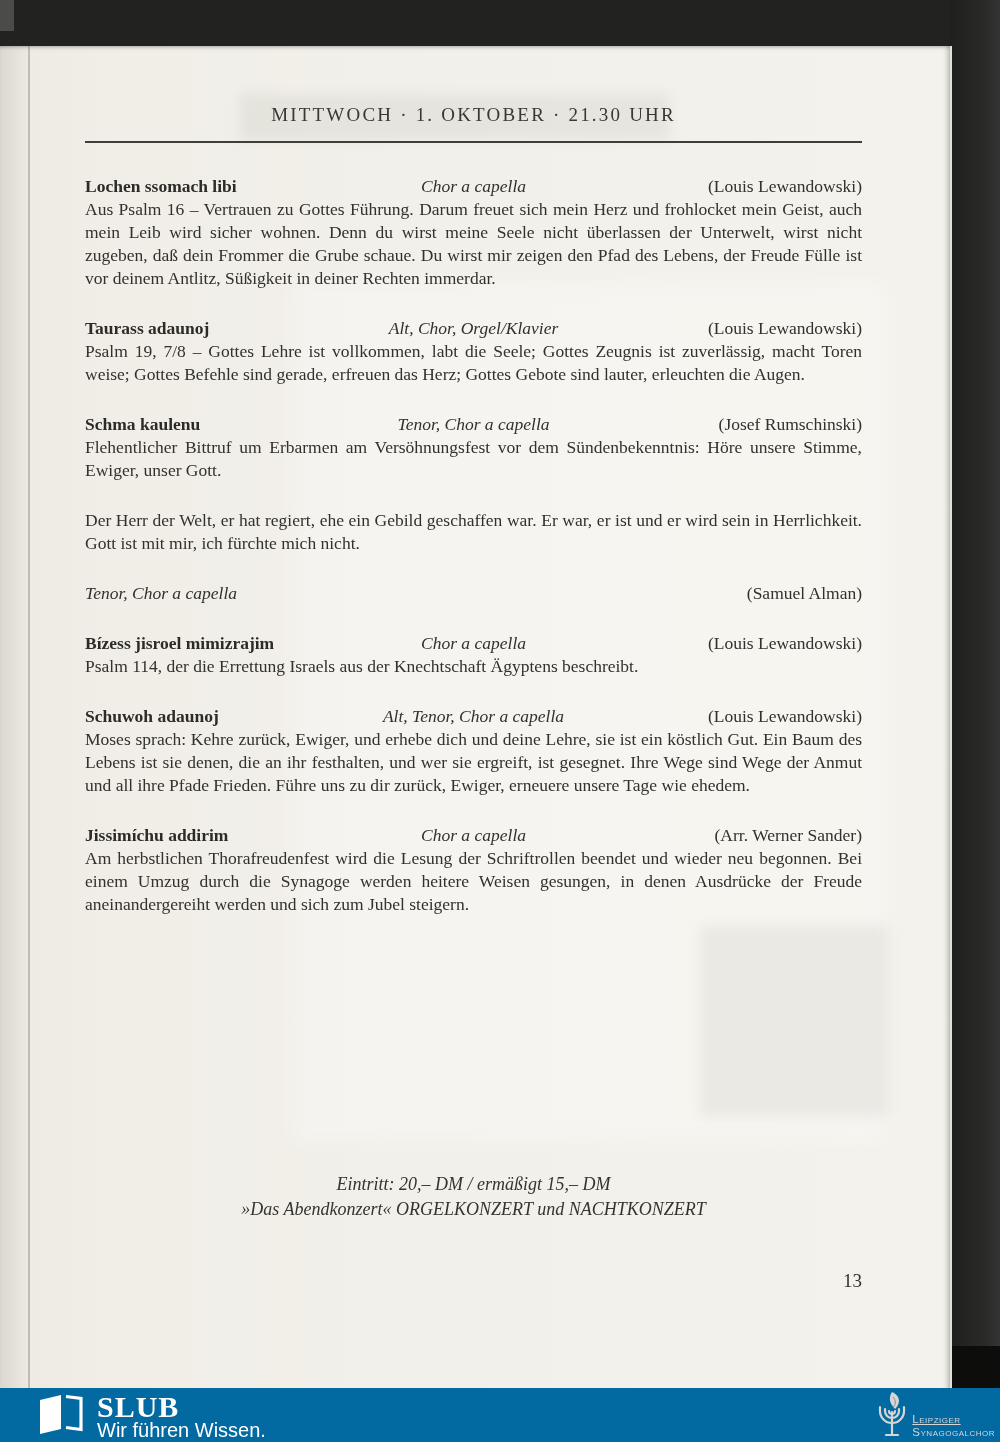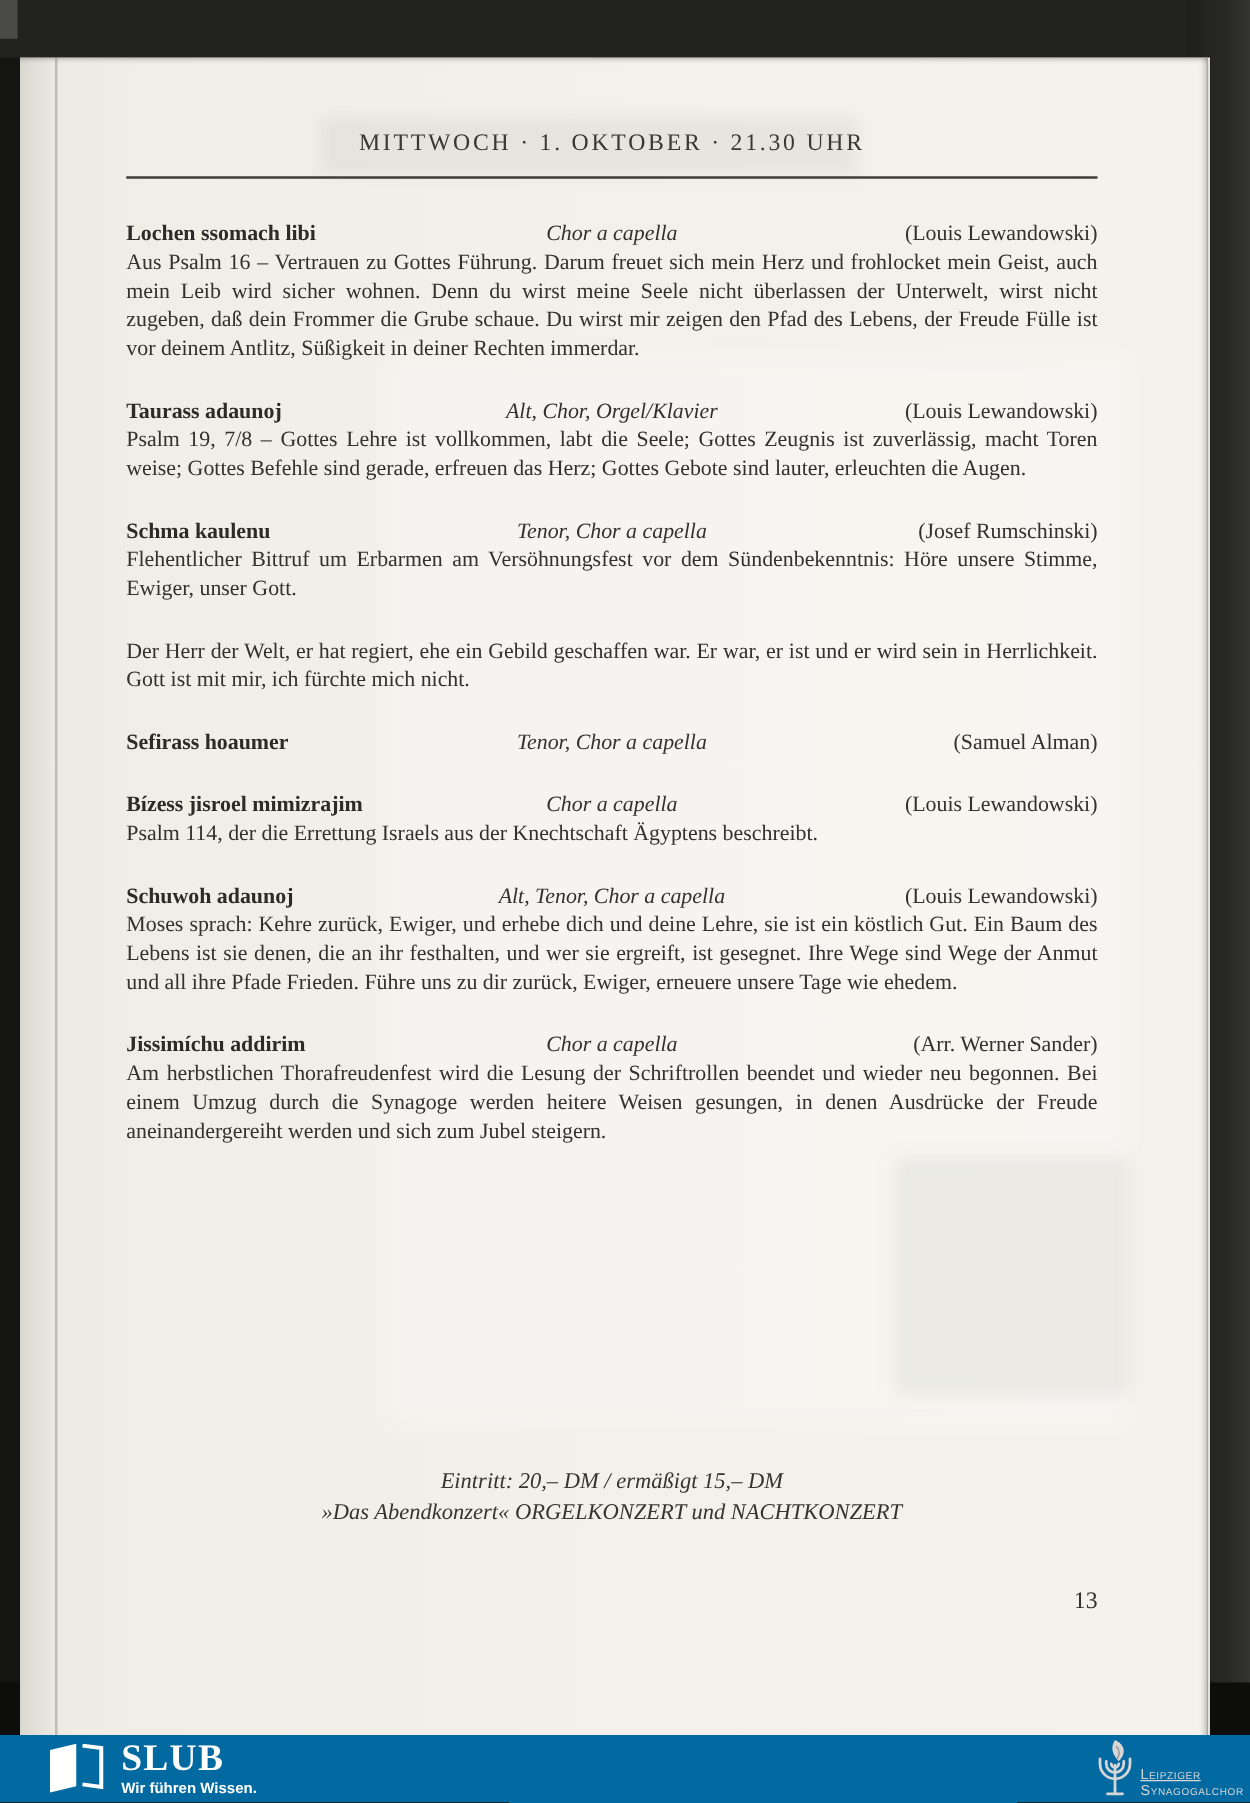--- a/index.html
+++ b/index.html
@@ -11,21 +11,21 @@
   .top-band { position: absolute; left: 0; top: 0; width: 1000px; height: 46px;
               background: #222220; }
   .corner-square { position: absolute; left: 0; top: 0; width: 14px; height: 31px;
                    background: #4b4b49; }
   .right-band { position: absolute; left: 950px; top: 0; width: 50px; height: 1388px;
                 background: linear-gradient(to right, #1f1f1d, #2a2a28 70%, #343432); }
   .bottom-dark { position: absolute; left: 0; top: 1346px; width: 1000px; height: 42px;
                  background: #0d0d0b; }
 
   
-  .page { position: absolute; left: 16px; top: 46px; width: 950px; height: 1344px;
+  .page { position: absolute; left: 0; top: 46px; width: 950px; height: 1344px;
           background: linear-gradient(to right, #eceae2 0%, #f0eee7 12%, #f2f0ea 45%, #f4f2ec 100%);
           border-right: 2px solid #e3e2da;
           box-shadow: inset -5px 0 6px -4px rgba(0,0,0,.35), inset 0 4px 5px -4px rgba(0,0,0,.4);
           color: #33312d; }
   .left-shade { position: absolute; left: 0; top: 0; width: 30px; height: 100%;
                 background: linear-gradient(to right, rgba(60,55,45,.10), rgba(60,55,45,0)); }
   .bind-crease { position: absolute; left: 28px; top: 0; width: 2px; height: 100%;
                  background: rgba(110,104,90,.35); filter: blur(.6px); }
   .ghost-sheen { position: absolute; left: 292px; top: 235px; width: 596px; height: 862px;
                  background: rgba(255,255,255,.28); filter: blur(10px); pointer-events: none; }
@@ -54,22 +54,22 @@
                  text-align: right; font-size: 19px; color: #33312d; }
 
   
   .footer-bar { position: absolute; left: 0; top: 1388px; width: 1000px; height: 54px;
                 background: #0369a1; z-index: 10; }
   .slub-logo { position: absolute; left: 38px; top: 5px; display: flex;
                align-items: flex-start; gap: 13px; cursor: pointer; }
   .slub-text { display: flex; flex-direction: column; }
   .slub-name { font-family: "Liberation Serif", serif; font-weight: 700;
                font-size: 30px; line-height: 28px; color: #ffffff; letter-spacing: 1px; }
-  .slub-tagline { font-family: "Liberation Sans", sans-serif; font-weight: 700;
-                  font-size: 12px; line-height: 16px; color: #ffffff; margin-top: 1px; }
+  .slub-tagline { font-family: "Liberation Sans", sans-serif; font-weight: 400;
+                  font-size: 20px; line-height: 16px; color: #ffffff; margin-top: 1px; }
   .chor-logo { position: absolute; right: 5px; top: 2px; display: flex;
                align-items: flex-end; gap: 2px; cursor: pointer; }
   .chor-text { font-family: "Liberation Sans", sans-serif; font-variant: small-caps;
                color: #d6d6d6; text-align: left; line-height: 13px; font-size: 11.5px;
                padding-bottom: 7px; letter-spacing: .5px; }
   .chor-text .l1 { display: block; text-decoration: underline; }
   .chor-text .l2 { display: block; }
   .menorah { margin-bottom: 2px; }
 </style>
 </head>
@@ -120,21 +120,20 @@
         </div>
         <p class="desc">Flehentlicher Bittruf um Erbarmen am Versöhnungsfest vor dem Sündenbekenntnis: Höre unsere Stimme, Ewiger, unser Gott.</p>
       </div>
 
       <div class="entry">
         <p class="desc">Der Herr der Welt, er hat regiert, ehe ein Gebild geschaffen war. Er war, er ist und er wird sein in Herrlichkeit. Gott ist mit mir, ich fürchte mich nicht.</p>
       </div>
 
       <div class="entry">
         <div class="entry-head">
-          <span class="piece-title">Sefirass hoaumer</span>
           <span class="piece-forces">Tenor, Chor a capella</span>
           <span class="piece-composer">(Samuel Alman)</span>
         </div>
       </div>
 
       <div class="entry">
         <div class="entry-head">
           <span class="piece-title">Bízess jisroel mimizrajim</span>
           <span class="piece-forces">Chor a capella</span>
           <span class="piece-composer">(Louis Lewandowski)</span>

